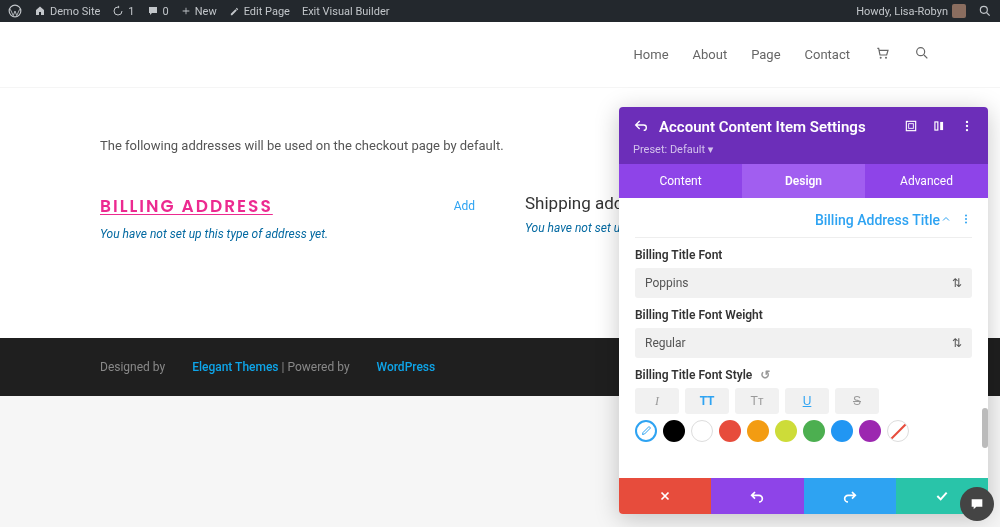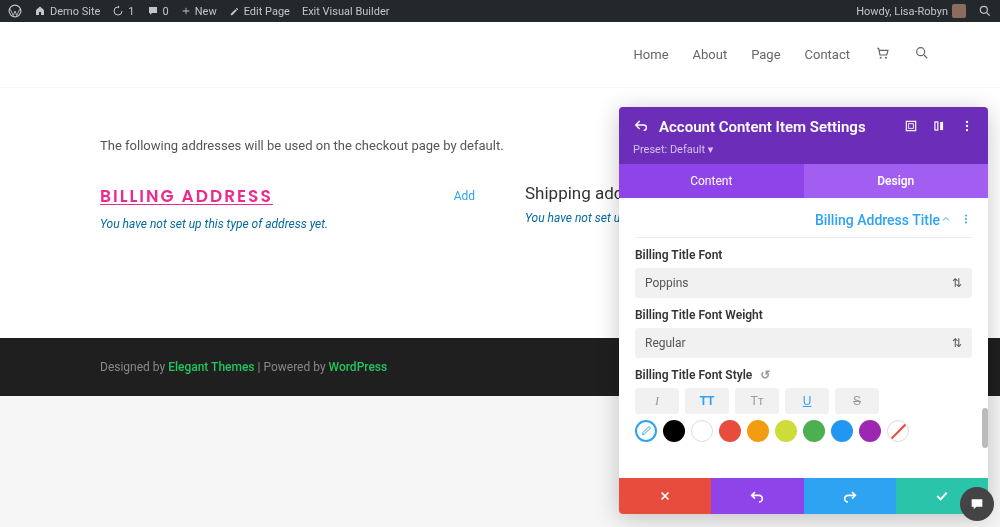--- a/index.html
+++ b/index.html
@@ -11,32 +11,32 @@
 .admin-item { display: flex; align-items: center; gap: 4px; cursor: pointer; }
 .admin-item svg { fill: #c2c6ca; }
 
 
 .site-header { height: 66px; background: #fff; display: flex; align-items: center; justify-content: flex-end; padding: 0 70px; gap: 24px; font-size: 13px; color: #666; border-bottom: 1px solid rgba(0,0,0,0.04); text-align: center; }
 .site-header a { color: #666; text-decoration: none; cursor: pointer; }
 .nav-icon { width: 16px; height: 16px; }
 
 
 .page { background: #fff; padding: 50px 100px 60px; min-height: 250px; }
-.intro { font-size: 13px; color: #555; margin-bottom: 30px; }
+.intro { font-size: 13px; color: #555; margin-bottom: 40px; }
 .cols { display: flex; gap: 50px; }
 .col { flex: 1; }
 .col-head { display: flex; justify-content: space-between; align-items: center; margin-bottom: 8px; }
 .billing-title { font-family: "Poppins", sans-serif; font-size: 17px; font-weight: 600; letter-spacing: 2px; color: #ec2a90; text-decoration: underline; text-underline-offset: 2px; }
 .shipping-title { font-size: 17px; color: #333; }
 .add-link { color: #2ea3f2; font-size: 12px; cursor: pointer; }
 .col-body { font-style: italic; font-size: 12px; color: #0369a1; margin-top: 8px; }
 
 
 .footer { background: #1f1f1f; color: #888; font-size: 12px; padding: 22px 100px; }
-.footer b { color: #22c55e; font-weight: 500; }
+.footer b { color: #0ea5e9; font-weight: 500; margin-left: 24px; }
 
 
 .panel { position: absolute; top: 107px; right: 12px; width: 369px; background: #fff; border-radius: 4px; box-shadow: 0 4px 24px rgba(0,0,0,0.22); overflow: hidden; display: flex; flex-direction: column; }
 .panel-titlebar { background: #6c2eb9; color: #fff; padding: 10px 14px 8px; }
 .panel-title-row { display: flex; align-items: center; gap: 10px; }
 .panel-title { font-size: 15px; font-weight: 600; flex: 1; }
 .panel-icons { display: flex; gap: 14px; }
 .panel-preset { font-size: 11px; color: #d3c2ec; margin-top: 6px; }
 .panel-tabs { background: #8e44e8; display: flex; }
 .panel-tab { color: #fff; font-size: 12px; padding: 10px 0; flex: 1; text-align: center; cursor: pointer; }
@@ -199,20 +199,21 @@
               <circle cx="12" cy="12" r="2" fill="#fff"></circle>
               <circle cx="12" cy="19" r="2" fill="#fff"></circle>
             </svg></span>
       </div>
     </div>
     <div class="panel-preset"><span>Preset: Default</span> <span>▾</span></div>
   </div>
   <div class="panel-tabs">
     <div class="panel-tab">Content</div>
     <div class="panel-tab active">Design</div>
+    <div class="panel-tab">Advanced</div>
   </div>
   <div class="panel-body">
     <div class="section-head">
       <span class="section-title">Billing Address Title</span>
       <div class="section-icons">
         <span><svg width="12" height="12" viewBox="0 0 24 24">
               <path d="M6 15 L12 9 L18 15" fill="none" stroke="#2ea3f2" stroke-width="2"></path>
             </svg></span>
         <span><svg width="12" height="12" viewBox="0 0 24 24">
               <circle cx="12" cy="5" r="2" fill="#2ea3f2"></circle>

